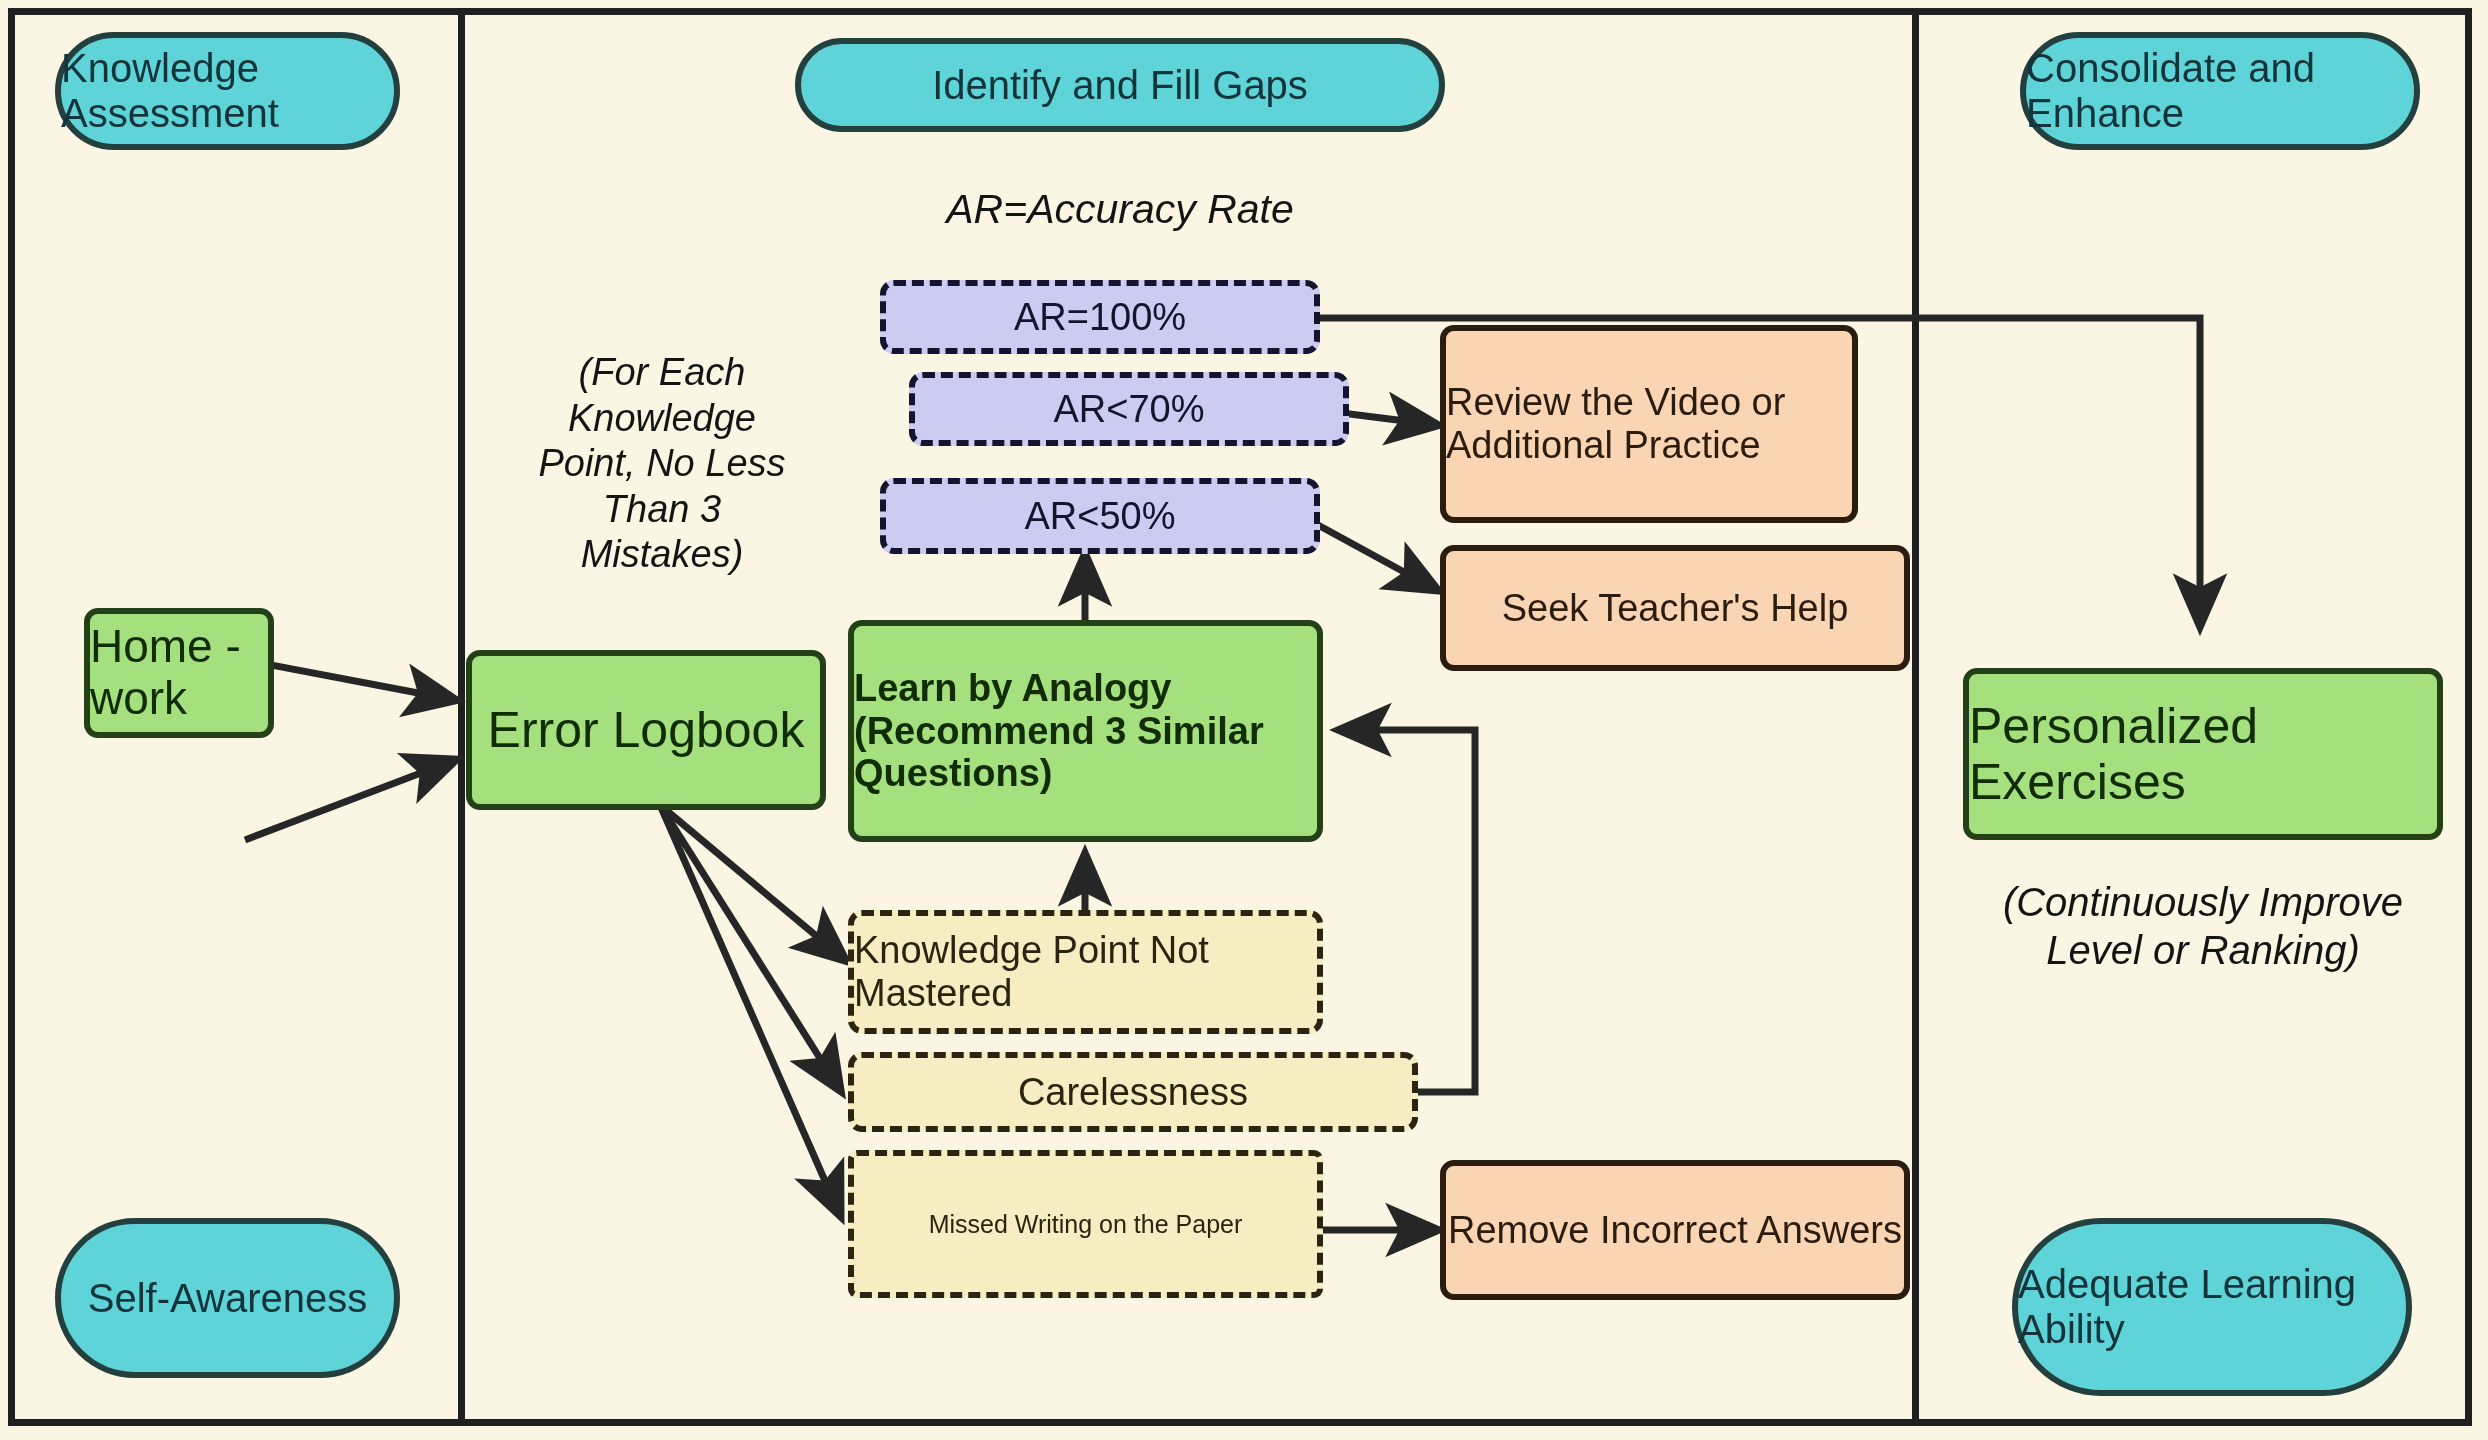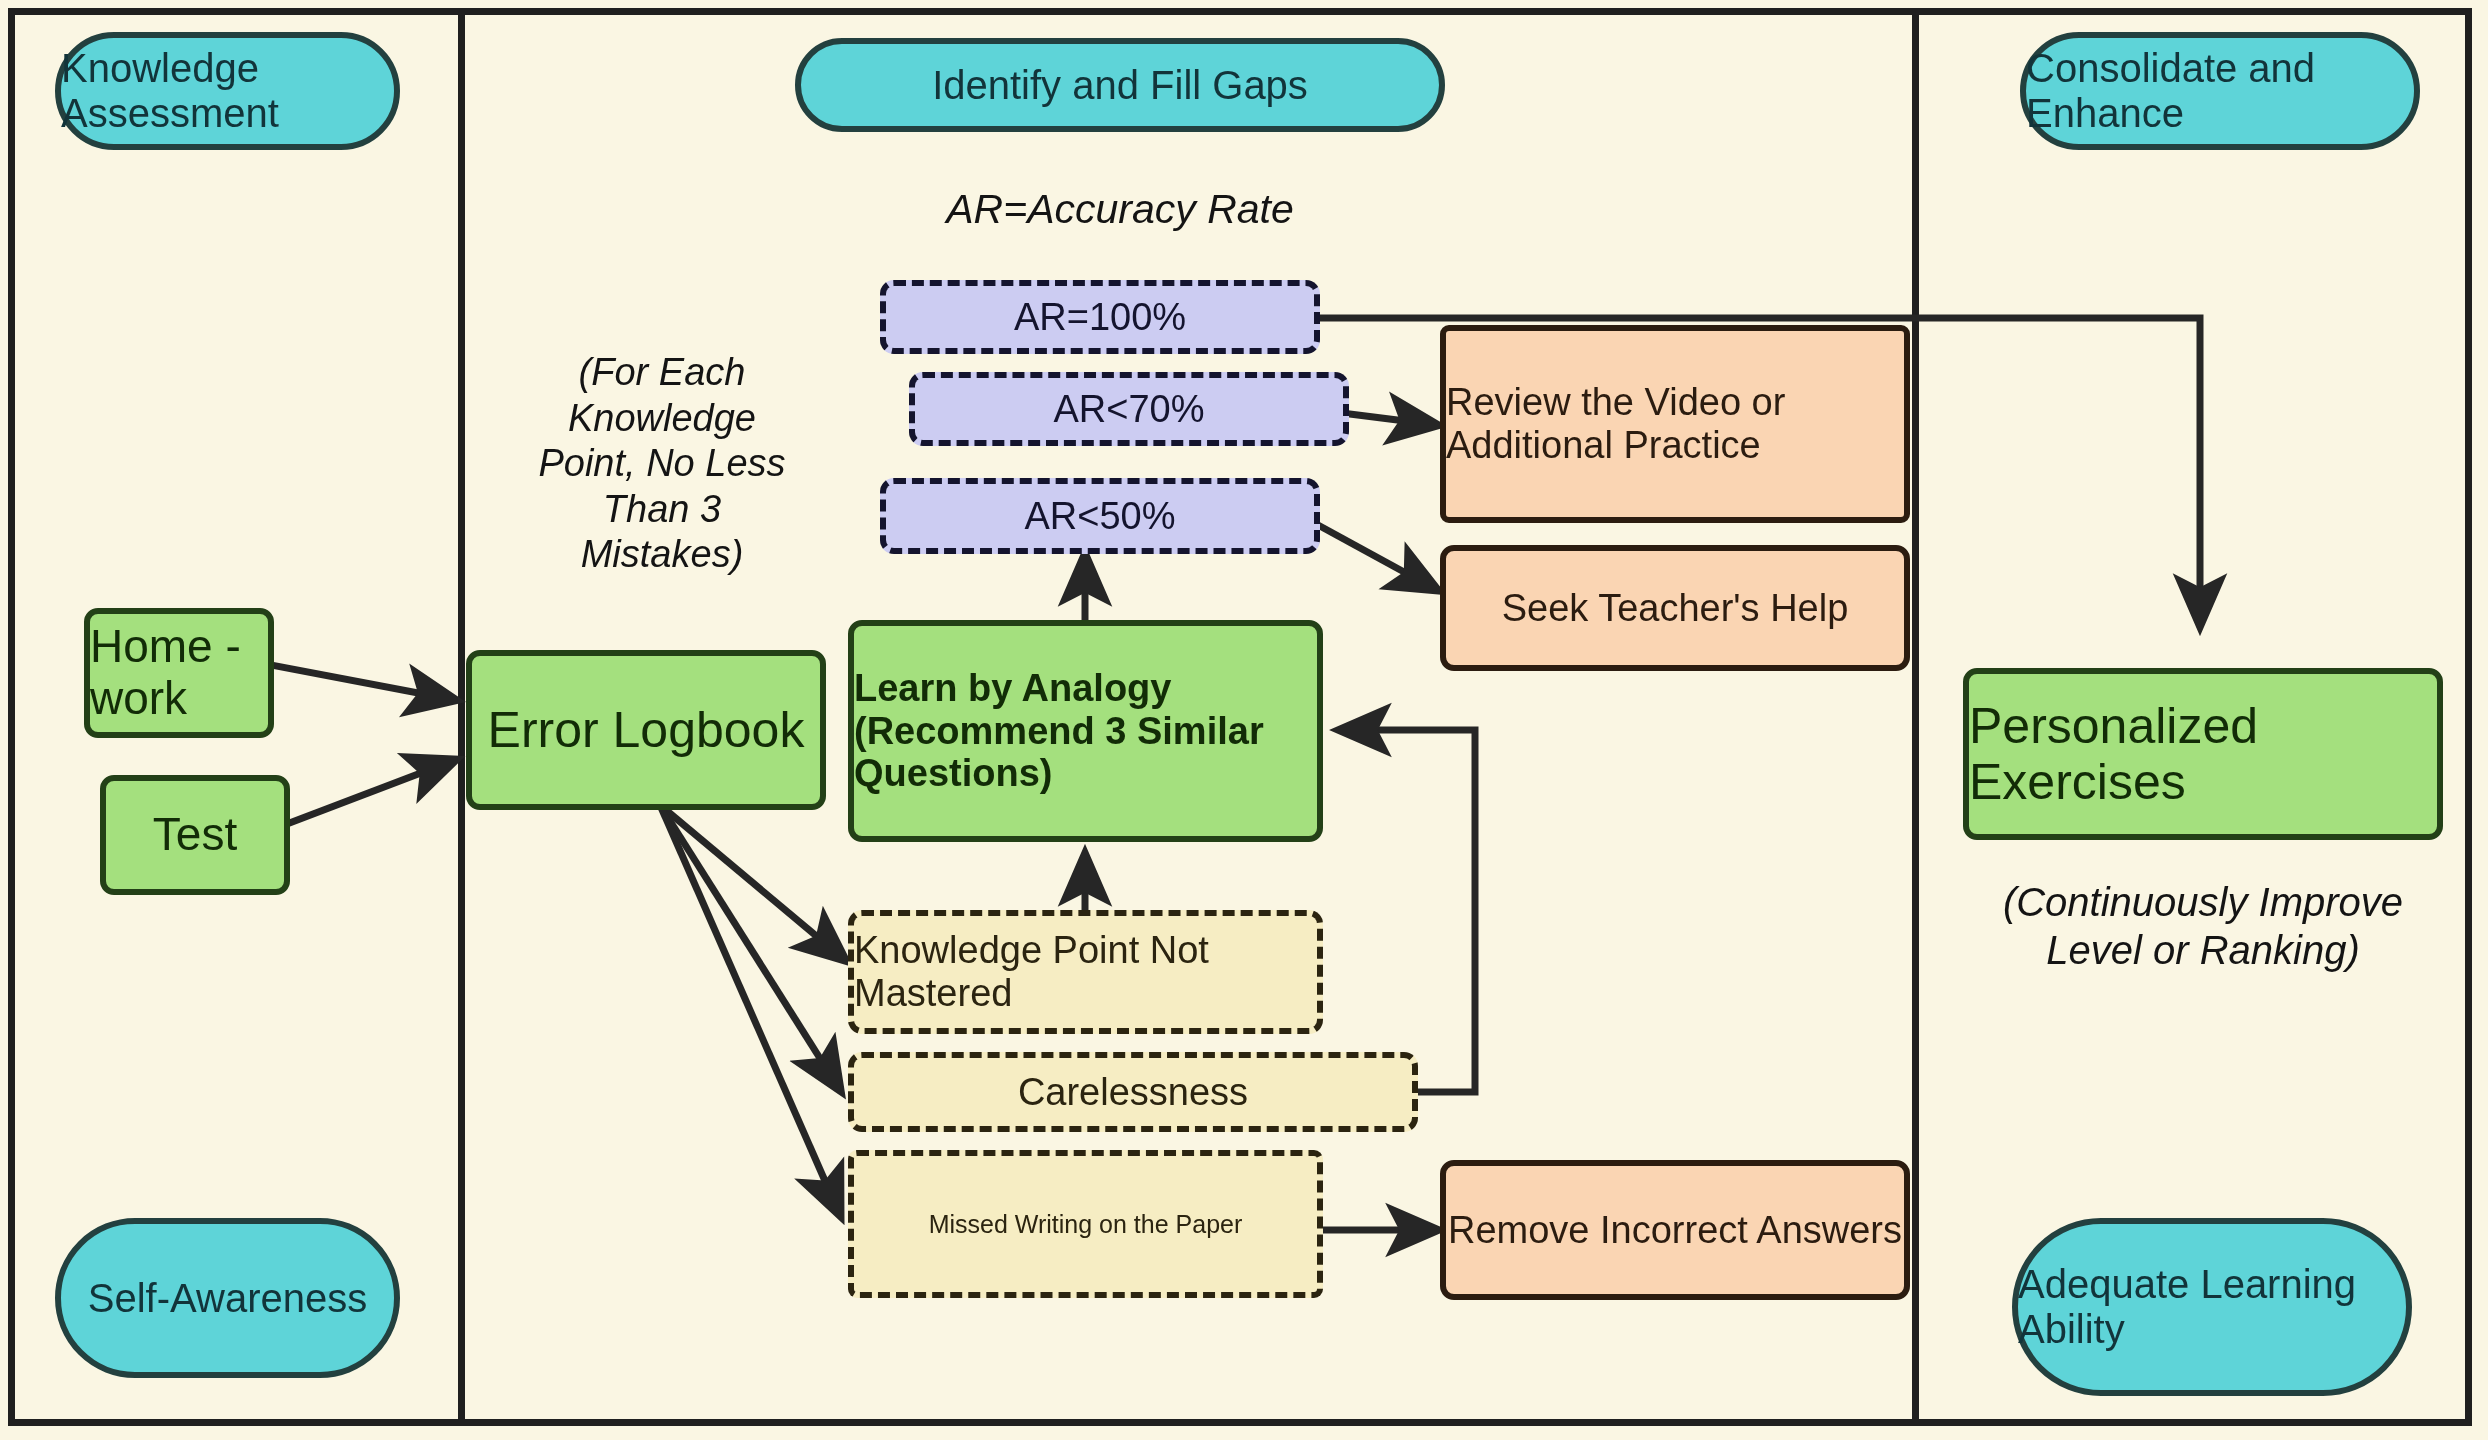--- a/index.html
+++ b/index.html
@@ -58,23 +58,20 @@
   </svg>
 
   <div class="node cyan" style="left:55px;top:32px;width:345px;height:118px;font-size:40px;">
     <span>Knowledge Assessment</span>
   </div>
 
   <div class="node green" style="left:84px;top:572px;width:190px;height:130px;font-size:46px;margin-top:36px;">
     <span style="white-space:pre-line;">Home -work</span>
   </div>
 
-  <div class="node green" style="left:100px;top:775px;width:190px;height:120px;font-size:46px;">
-    <span>Test</span>
-  </div>
 
   <div class="node cyan" style="left:55px;top:1218px;width:345px;height:160px;font-size:40px;">
     <span style="white-space:pre-line;">Self-Awareness</span>
   </div>
 
   <div class="node cyan" style="left:795px;top:38px;width:650px;height:94px;font-size:40px;">
     <span>Identify and Fill Gaps</span>
   </div>
 
   <div class="note" style="left:795px;top:185px;width:650px;font-size:41px;">
@@ -111,21 +108,21 @@
 
   <div class="node yellow-dd" style="left:848px;top:1052px;width:570px;height:80px;font-size:38px;">
     <span>Carelessness</span>
   </div>
 
   <div class="node yellow-dd" style="left:848px;top:1150px;width:475px;height:148px;font-size:25px;border-radius:9px;">
     <span>Missed Writing on the Paper</span>
   </div>
 
 
-  <div class="node orange" style="left:1440px;top:325px;width:470px;height:198px;font-size:38px;border-radius:9px;">
+  <div class="node orange" style="left:1440px;top:325px;width:418px;height:198px;font-size:38px;">
     <span>Review the Video or Additional Practice</span>
   </div>
 
   <div class="node orange" style="left:1440px;top:545px;width:470px;height:126px;font-size:38px;">
     <span>Seek Teacher's Help</span>
   </div>
 
   <div class="node orange" style="left:1440px;top:1160px;width:470px;height:140px;font-size:38px;">
     <span>Remove Incorrect Answers</span>
   </div>

